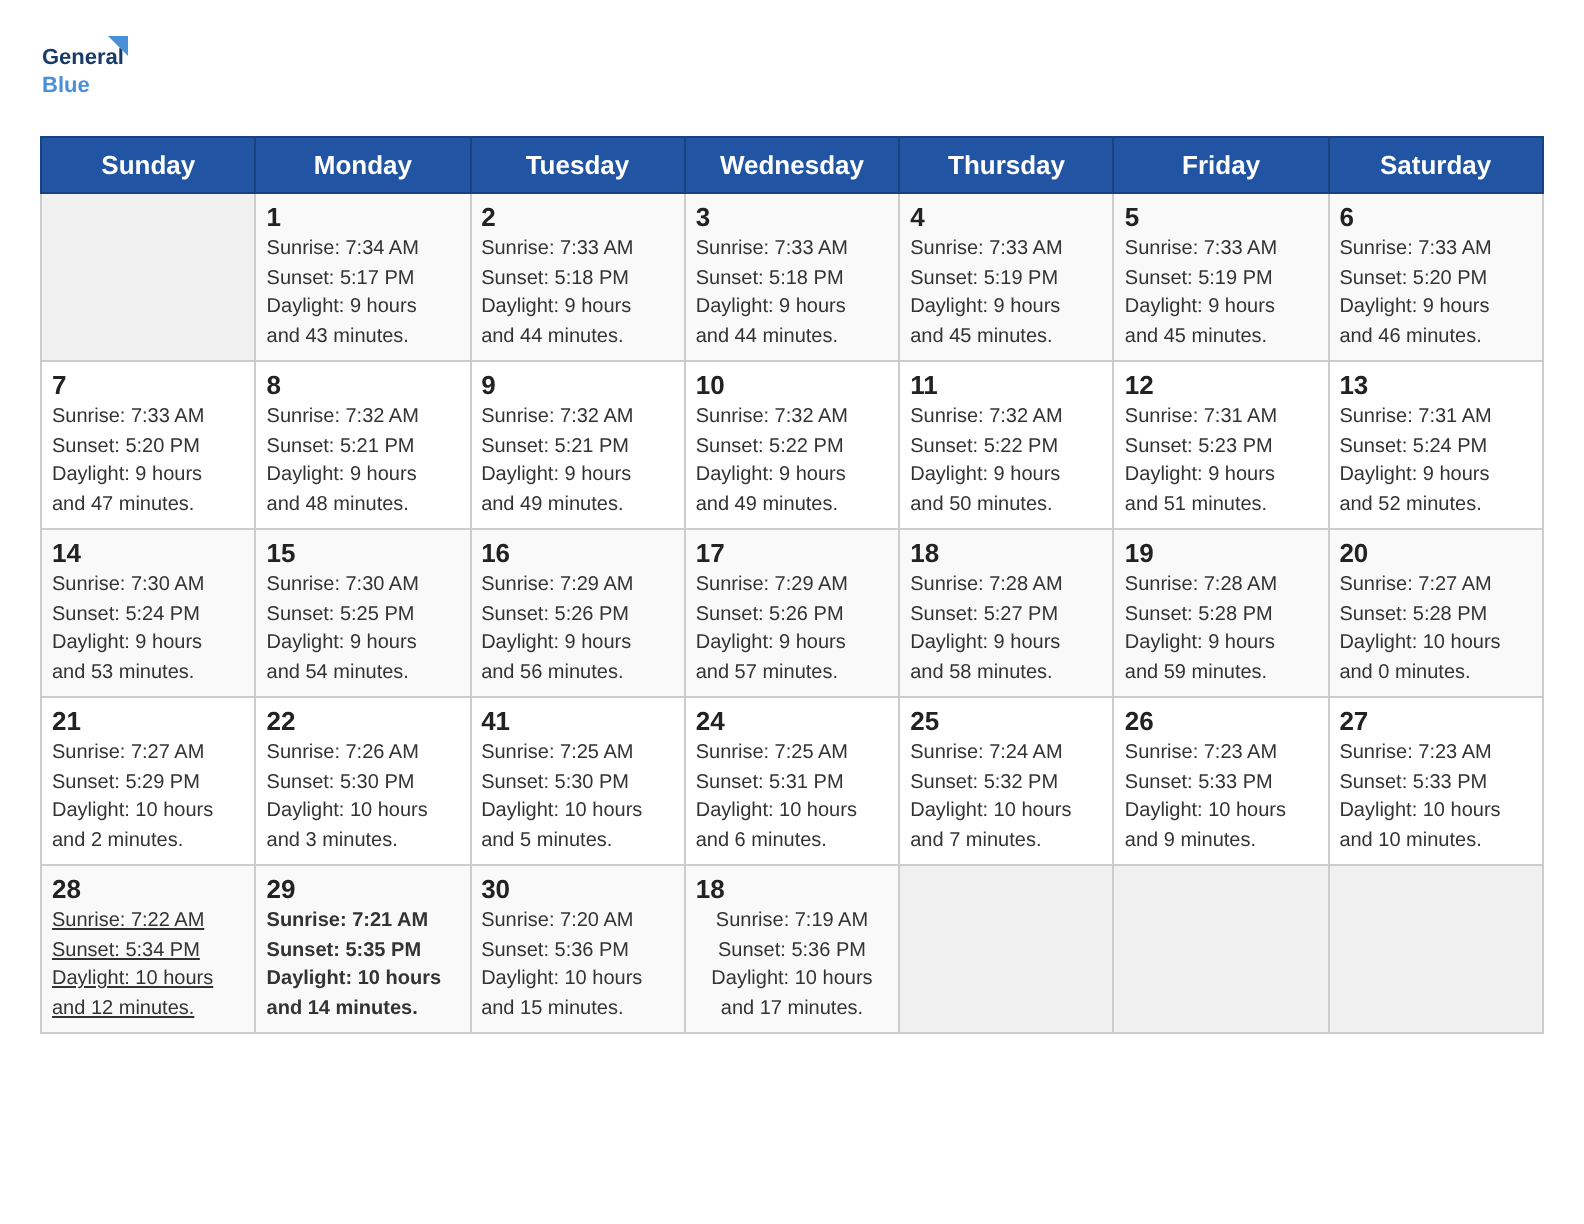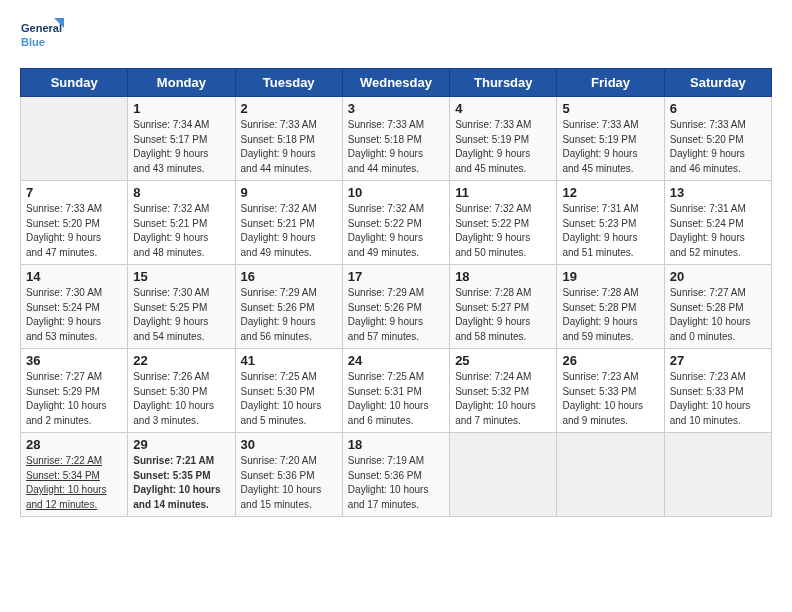--- a/index.html
+++ b/index.html
@@ -250,21 +250,21 @@
         <td>
           <span class="day-number">20</span>
           <div class="cell-detail" style="white-space: pre-line;">Sunrise: 7:27 AM
 Sunset: 5:28 PM
 Daylight: 10 hours
 and 0 minutes.</div>
         </td>
       </tr>
       <tr>
         <td>
-          <span class="day-number">36</span>
+          <span class="day-number">21</span>
           <div class="cell-detail" style="white-space: pre-line;">Sunrise: 7:27 AM
 Sunset: 5:29 PM
 Daylight: 10 hours
 and 2 minutes.</div>
         </td>
         <td>
           <span class="day-number">22</span>
           <div class="cell-detail" style="white-space: pre-line;">Sunrise: 7:26 AM
 Sunset: 5:30 PM
 Daylight: 10 hours
@@ -323,21 +323,21 @@
         </td>
         <td>
           <span class="day-number">30</span>
           <div class="cell-detail" style="white-space: pre-line;">Sunrise: 7:20 AM
 Sunset: 5:36 PM
 Daylight: 10 hours
 and 15 minutes.</div>
         </td>
         <td>
           <span class="day-number">18</span>
-          <div class="cell-detail" style="white-space: pre-line;">Sunrise: 7:19 AM
+          <div class="cell-detail" style="white-space: pre-line; text-align: center;">Sunrise: 7:19 AM
 Sunset: 5:36 PM
 Daylight: 10 hours
 and 17 minutes.</div>
         </td>
         <td class="empty-cell"></td>
         <td class="empty-cell"></td>
         <td class="empty-cell"></td>
       </tr>
     </tbody>
 </table>

